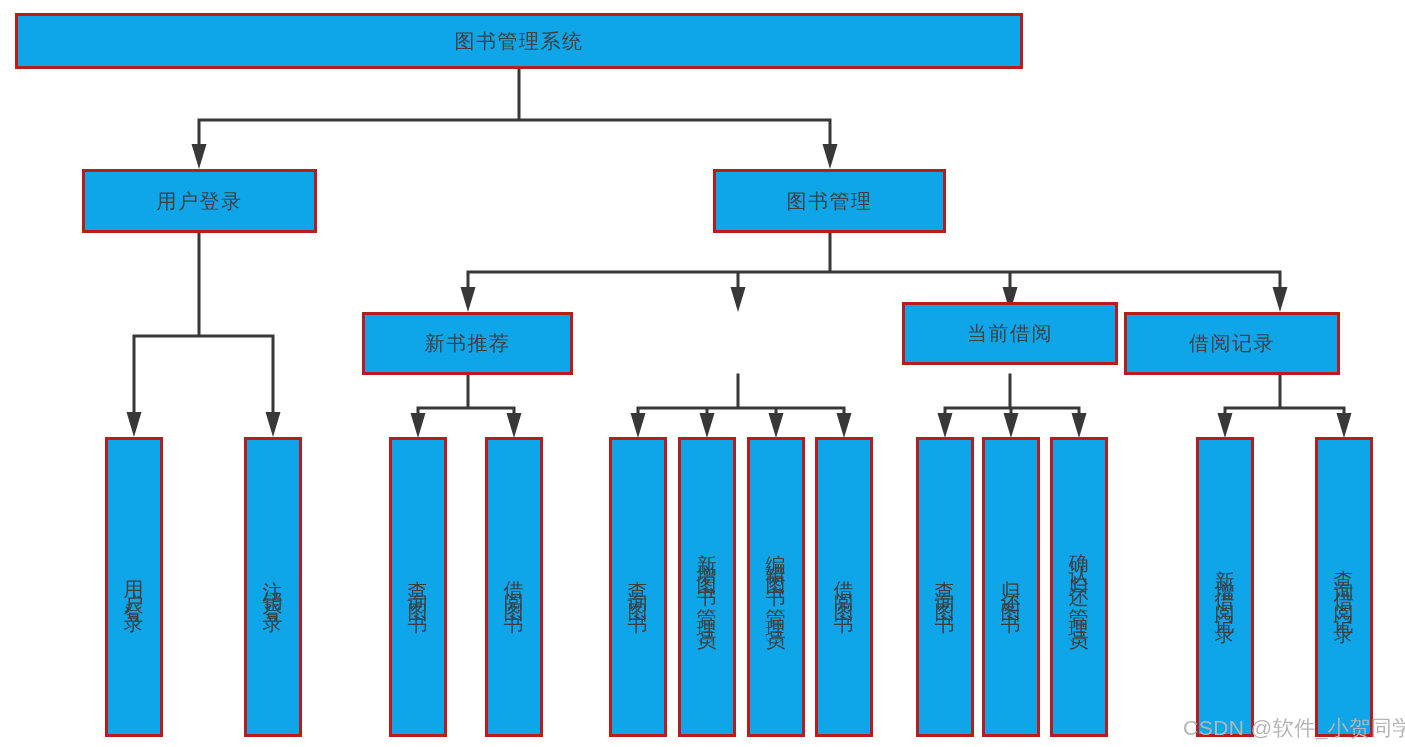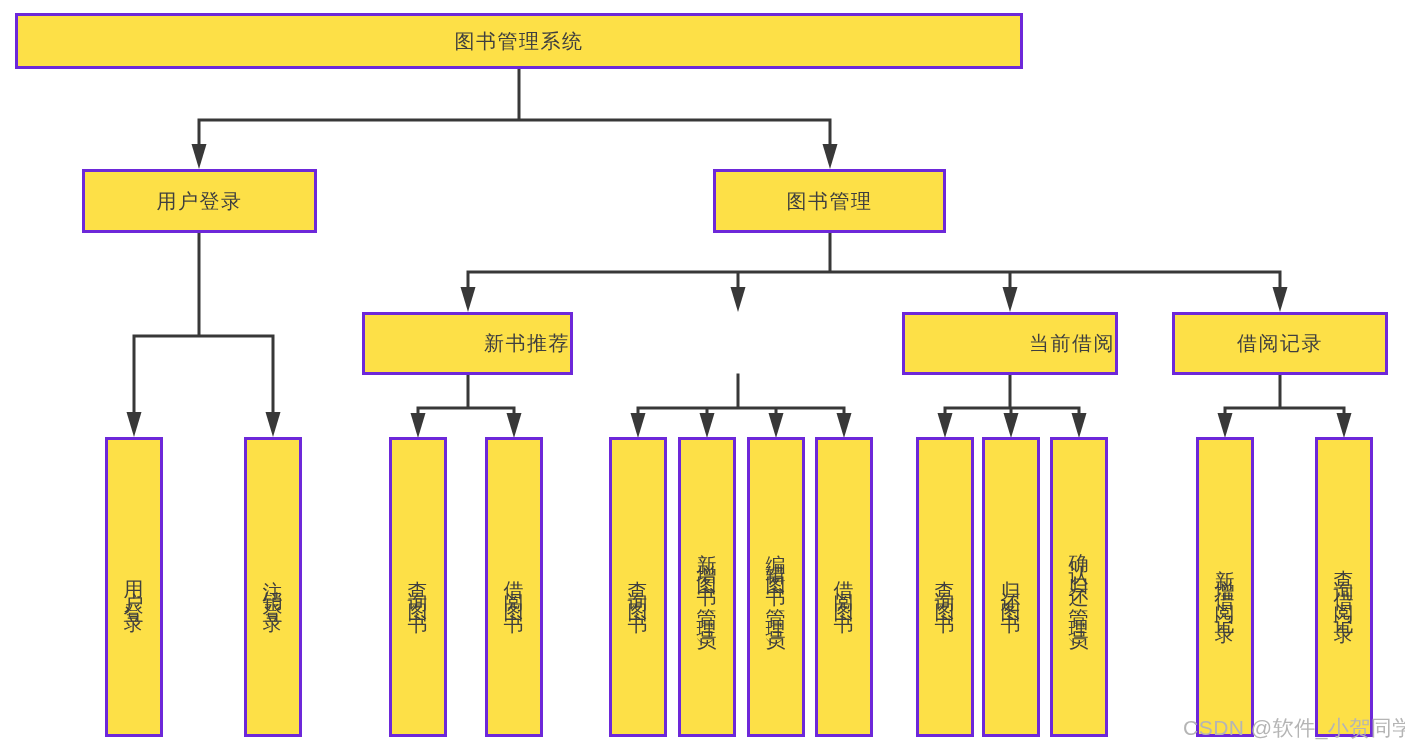--- a/index.html
+++ b/index.html
@@ -14,22 +14,22 @@
   }
   .connector-layer {
     position: absolute;
     left: 0; top: 0;
     width: 1405px; height: 747px;
     z-index: 0;
   }
   .node {
     position: absolute;
     box-sizing: border-box;
-    background: #fde047;
-    border: 3px solid #6d28d9;
+    background: #0ea5e9;
+    border: 3px solid #b91c1c;
     display: flex;
     align-items: center;
     justify-content: center;
     z-index: 1;
   }
   .hlabel {
     font-size: 20px;
     letter-spacing: 1.5px;
     color: #3f3f3f;
     white-space: nowrap;
@@ -40,24 +40,24 @@
     letter-spacing: 11px;
     color: #3f3f3f;
     line-height: 1;
   }
   
   .n-root   { left: 15px;  top: 13px;  width: 1008px; height: 56px; }
   
   .n-login  { left: 82px;  top: 169px; width: 235px;  height: 64px; }
   .n-mgmt   { left: 713px; top: 169px; width: 233px;  height: 64px; text-align: center; }
   
-  .n-rec    { left: 362px;  top: 312px; width: 211px; height: 63px; justify-content: flex-end; }
+  .n-rec    { left: 362px;  top: 312px; width: 211px; height: 63px; }
   .n-borrow { left: 632px;  top: 312px; width: 212px; height: 63px; }
-  .n-cur    { left: 902px;  top: 312px; width: 216px; height: 63px; justify-content: flex-end; }
-  .n-recd   { left: 1172px; top: 312px; width: 216px; height: 63px; }
+  .n-cur    { left: 902px;  top: 302px; width: 216px; height: 63px; }
+  .n-recd   { left: 1124px; top: 312px; width: 216px; height: 63px; }
   
   .leaf { top: 437px; width: 58px; height: 300px; }
   .l-a { left: 105px;  }
   .l-b { left: 244px;  }
   .l-c { left: 389px;  }
   .l-d { left: 485px;  }
   .l-e { left: 609px;  }
   .l-f { left: 678px;  }
   .l-g { left: 747px;  }
   .l-h { left: 815px;  }

